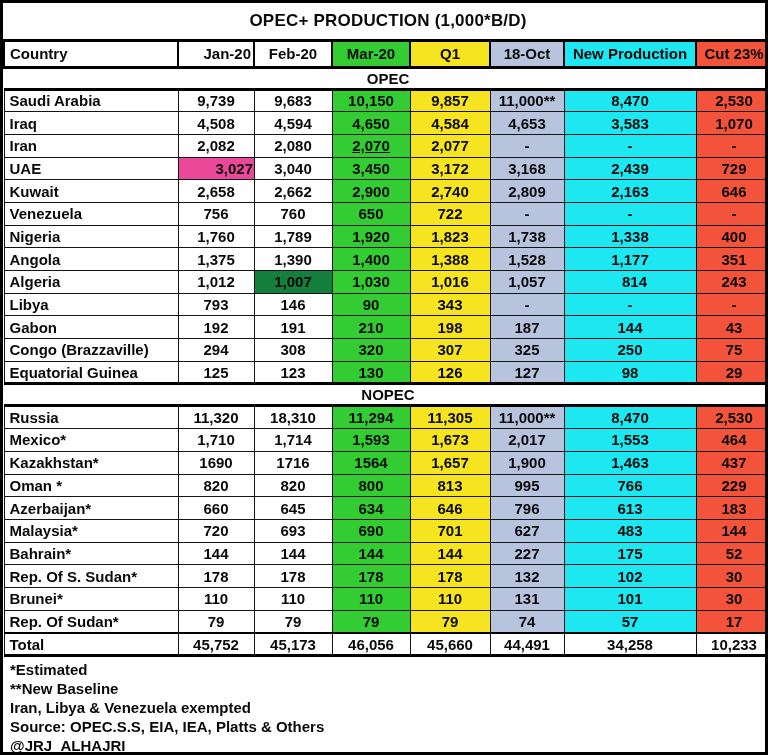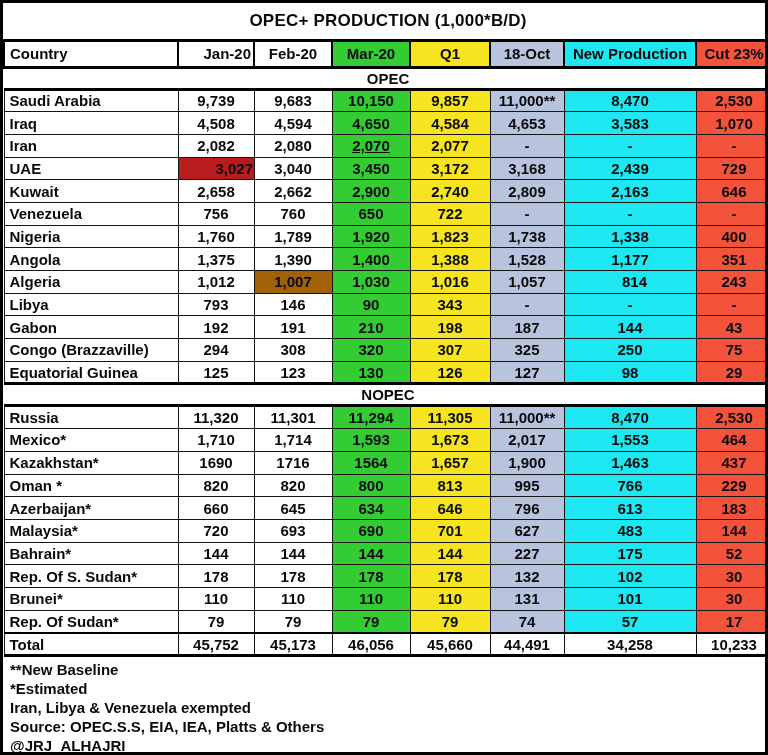--- a/index.html
+++ b/index.html
@@ -120,21 +120,21 @@
           <td style="background: rgb(255, 255, 255);">2,082</td>
           <td style="background: rgb(255, 255, 255);">2,080</td>
           <td style="background: rgb(51, 204, 51); text-decoration: underline;">2,070</td>
           <td style="background: rgb(245, 228, 31);">2,077</td>
           <td style="background: rgb(184, 196, 221);">-</td>
           <td style="background: rgb(29, 231, 240);">-</td>
           <td style="background: rgb(244, 83, 59);">-</td>
         </tr>
         <tr class="data-row">
           <td class="left">UAE</td>
-          <td style="background: #b91c1c; padding-left: 37px;">3,027</td>
+          <td style="background: #ec4899; padding-left: 37px;">3,027</td>
           <td style="background: rgb(255, 255, 255);">3,040</td>
           <td style="background: rgb(51, 204, 51);">3,450</td>
           <td style="background: rgb(245, 228, 31);">3,172</td>
           <td style="background: rgb(184, 196, 221);">3,168</td>
           <td style="background: rgb(29, 231, 240);">2,439</td>
           <td style="background: rgb(244, 83, 59);">729</td>
         </tr>
         <tr class="data-row">
           <td class="left">Kuwait</td>
           <td style="background: rgb(255, 255, 255);">2,658</td>
@@ -171,21 +171,21 @@
           <td style="background: rgb(255, 255, 255);">1,390</td>
           <td style="background: rgb(51, 204, 51);">1,400</td>
           <td style="background: rgb(245, 228, 31);">1,388</td>
           <td style="background: rgb(184, 196, 221);">1,528</td>
           <td style="background: rgb(29, 231, 240);">1,177</td>
           <td style="background: rgb(244, 83, 59);">351</td>
         </tr>
         <tr class="data-row">
           <td class="left">Algeria</td>
           <td style="background: rgb(255, 255, 255);">1,012</td>
-          <td style="background: #a16207;">1,007</td>
+          <td style="background: #15803d;">1,007</td>
           <td style="background: rgb(51, 204, 51);">1,030</td>
           <td style="background: rgb(245, 228, 31);">1,016</td>
           <td style="background: rgb(184, 196, 221);">1,057</td>
           <td style="background: rgb(29, 231, 240); padding-left: 11px;">814</td>
           <td style="background: rgb(244, 83, 59);">243</td>
         </tr>
         <tr class="data-row">
           <td class="left">Libya</td>
           <td style="background: rgb(255, 255, 255);">793</td>
           <td style="background: rgb(255, 255, 255);">146</td>
@@ -224,21 +224,21 @@
           <td style="background: rgb(184, 196, 221);">127</td>
           <td style="background: rgb(29, 231, 240);">98</td>
           <td style="background: rgb(244, 83, 59);">29</td>
         </tr>
         <tr class="band-row">
           <td colspan="8">NOPEC</td>
         </tr>
         <tr class="data-row">
           <td class="left">Russia</td>
           <td style="background: rgb(255, 255, 255);">11,320</td>
-          <td style="background: rgb(255, 255, 255);">11,301</td>
+          <td style="background: rgb(255, 255, 255);">18,310</td>
           <td style="background: rgb(51, 204, 51);">11,294</td>
           <td style="background: rgb(245, 228, 31);">11,305</td>
           <td style="background: rgb(184, 196, 221);">11,000**</td>
           <td style="background: rgb(29, 231, 240);">8,470</td>
           <td style="background: rgb(244, 83, 59);">2,530</td>
         </tr>
         <tr class="data-row">
           <td class="left">Mexico*</td>
           <td style="background: rgb(255, 255, 255);">1,710</td>
           <td style="background: rgb(255, 255, 255);">1,714</td>
@@ -334,19 +334,19 @@
           <td>45,173</td>
           <td>46,056</td>
           <td>45,660</td>
           <td>44,491</td>
           <td>34,258</td>
           <td>10,233</td>
         </tr>
       </tbody>
   </table>
   <div class="footer">
+    <div>*Estimated</div>
     <div>**New Baseline</div>
-    <div>*Estimated</div>
     <div>Iran, Libya &amp; Venezuela exempted</div>
     <div>Source: OPEC.S.S, EIA, IEA, Platts &amp; Others</div>
     <div>@JRJ_ALHAJRI</div>
   </div>
 </div>
 
 </body></html>

